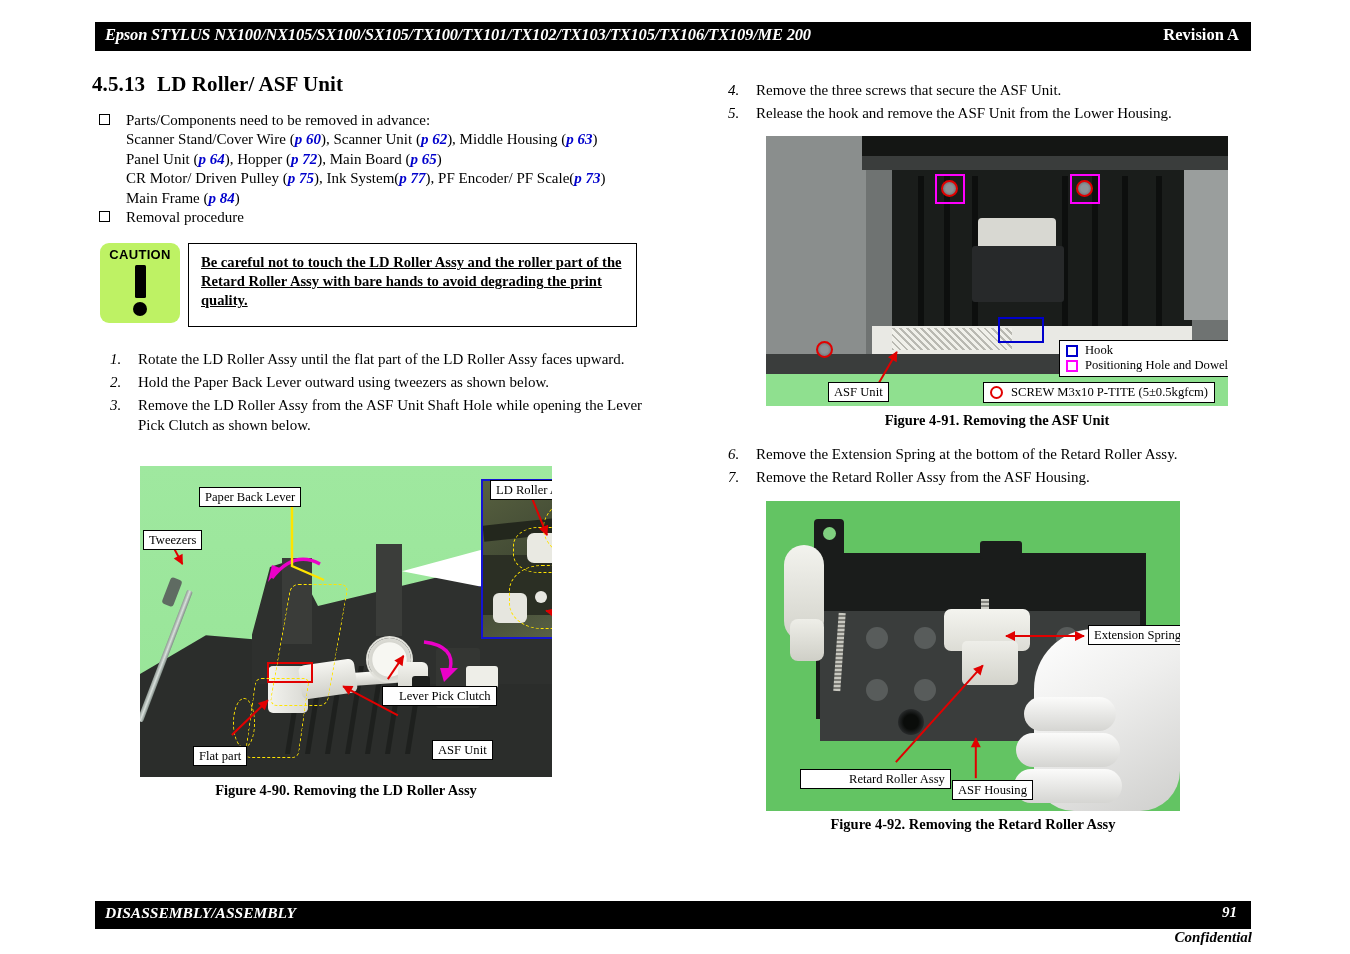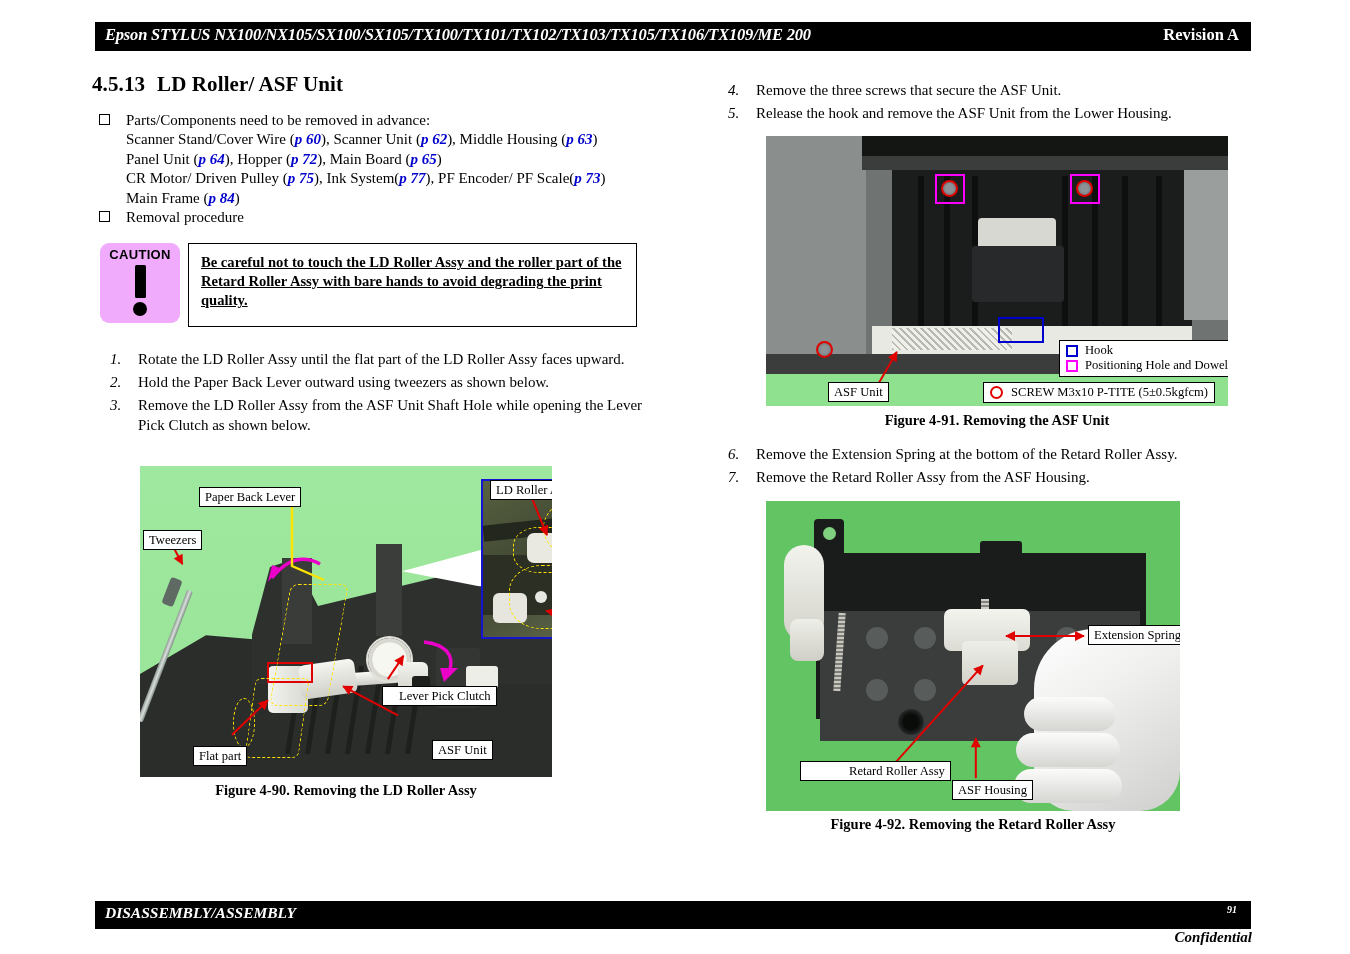--- a/index.html
+++ b/index.html
@@ -30,21 +30,21 @@
     font-weight:bold;font-size:16.5px;
   }
 
   
   .ftr{
     position:absolute;left:95px;top:901px;width:1156px;height:28px;
     background:#000;color:#fff;
   }
   .ftr-left{position:absolute;left:10px;top:3px;font-weight:bold;font-style:italic;font-size:15.5px;}
   .ftr-mid{position:absolute;left:0;right:0;top:4px;text-align:center;font-weight:bold;font-style:italic;font-size:14.5px;}
-  .ftr-right{position:absolute;right:14px;top:3px;font-weight:bold;font-style:italic;font-size:10px;}
+  .ftr-right{position:absolute;right:14px;top:3px;font-weight:bold;font-style:italic;font-size:15px;}
   .confid{
     position:absolute;right:98px;top:929px;
     font-weight:bold;font-style:italic;font-size:15px;color:#000;
   }
 
   
   .colL{position:absolute;left:92px;top:72px;width:580px;}
   .colR{position:absolute;left:710px;top:80px;width:545px;}
 
   h1.sect{
@@ -58,21 +58,21 @@
     position:absolute;left:7px;top:3px;width:9px;height:9px;
     border:1.4px solid #000;background:#fff;
   }
   .bullet .ln{display:block;white-space:nowrap;}
   .pref{color:#0000cc;font-weight:bold;font-style:italic;}
 
   
   .caution-wrap{position:relative;height:92px;margin:4px 0 14px 0;}
   .caution-badge{
     position:absolute;left:8px;top:0;width:80px;height:80px;
-    background:#f0abfc;border-radius:9px;
+    background:#bef264;border-radius:9px;
   }
   .caution-badge .ctxt{
     position:absolute;top:4px;left:0;width:80px;text-align:center;
     font-family:"Liberation Sans", sans-serif;font-weight:bold;font-size:13px;
     letter-spacing:0.3px;
   }
   .caution-badge .bang{
     position:absolute;left:34.5px;top:22px;width:11px;height:33px;
     background:#000;border-radius:1.5px;
   }
@@ -517,21 +517,21 @@
       <div class="p92-finger" style="left:250px;top:232px;width:104px;height:34px;"></div>
       <div class="p92-finger" style="left:248px;top:268px;width:108px;height:34px;"></div>
 
       <div class="ar" style="left:240px;top:134px;width:78px;">
         <span style="position:absolute;left:-1px;top:-4px;border-right:10px solid #e10000;border-top:5px solid transparent;border-bottom:5px solid transparent;display:block;width:0;height:0;"></span>
       </div>
       <div class="ar" style="left:130px;top:260px;width:130px;transform:rotate(-48deg);"></div>
       <div class="ar" style="left:210px;top:276px;width:40px;transform:rotate(-90deg);"></div>
 
       <div class="lbl" style="left:322px;top:124px;">Extension Spring</div>
-      <div class="lbl" style="left:34px;top:260px;padding-left:48px;">Retard Roller Assy</div>
+      <div class="lbl" style="left:34px;top:268px;padding-left:48px;">Retard Roller Assy</div>
       <div class="lbl" style="left:186px;top:279px;">ASF Housing</div>
     </div>
   </div>
   <div class="fig-cap" style="position:absolute;left:766px;top:812px;width:414px;">Figure 4-92.  Removing the Retard Roller Assy</div>
 
   <div class="ftr">
     <div class="ftr-left">DISASSEMBLY/ASSEMBLY</div>
     <div class="ftr-right">91</div>
   </div>
   <div class="confid">Confidential</div>

